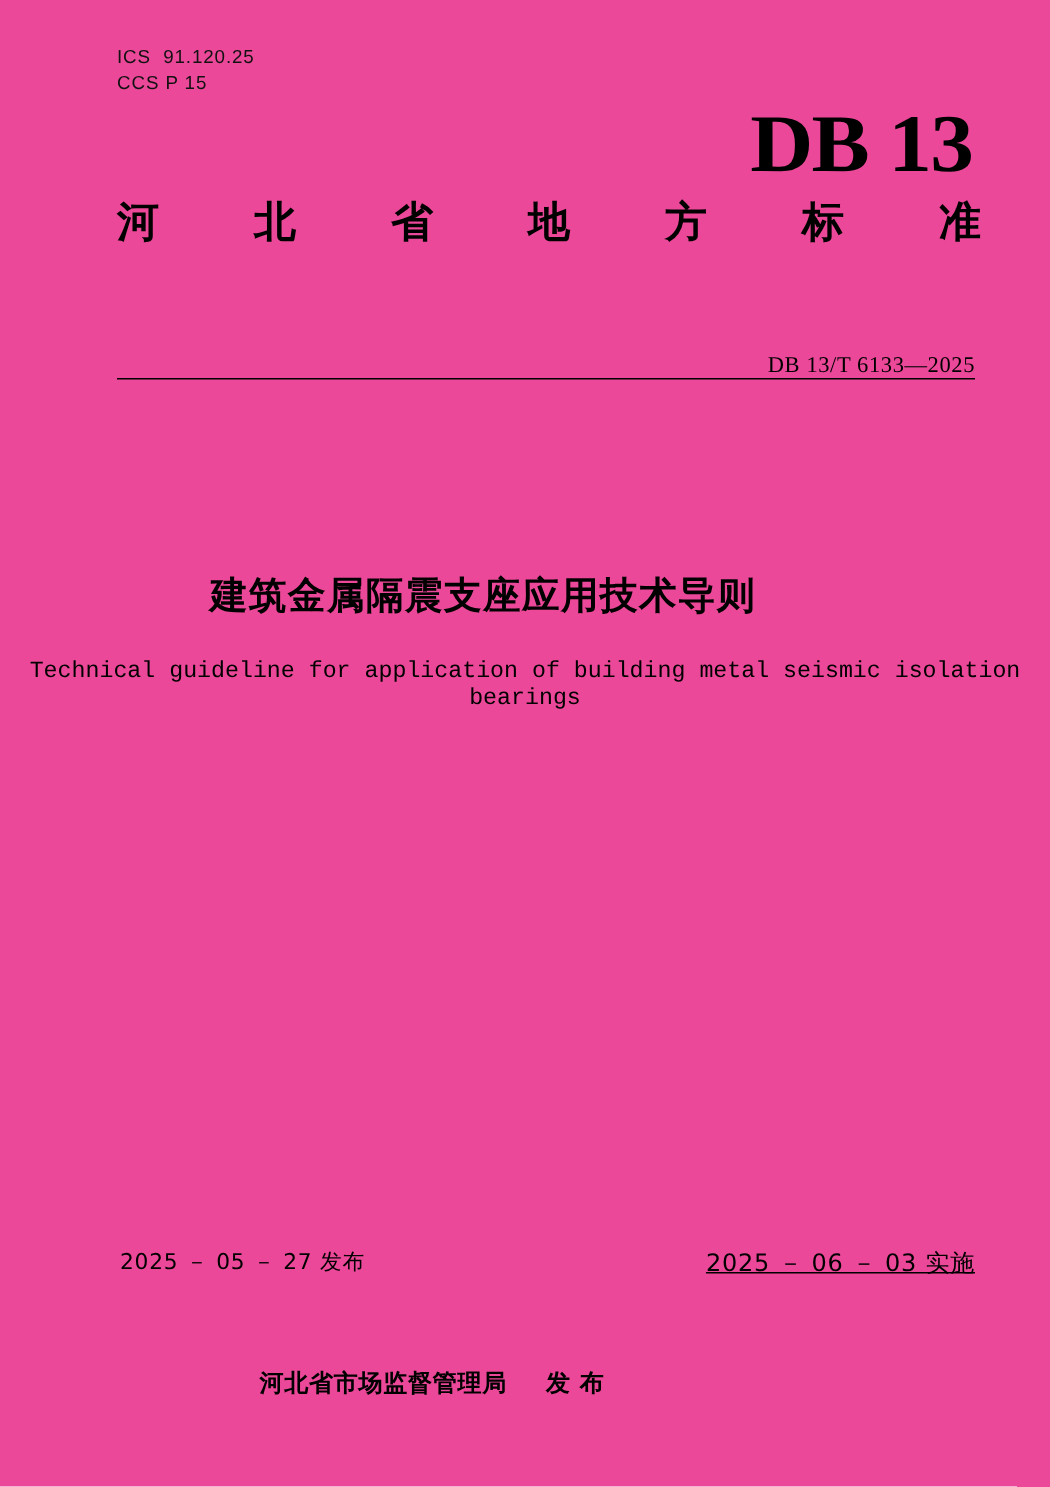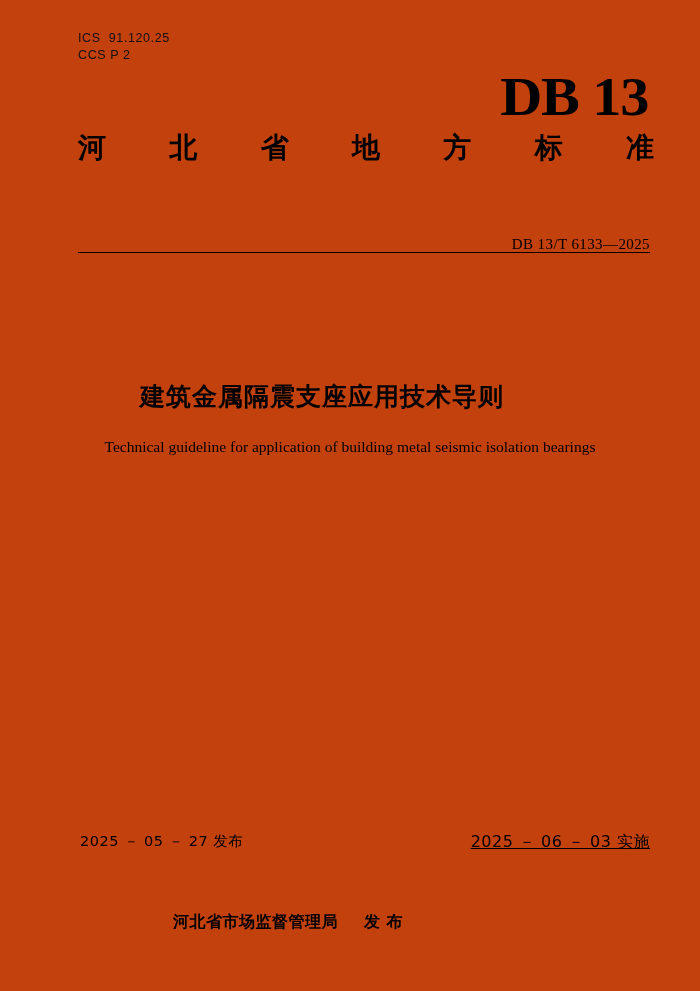--- a/index.html
+++ b/index.html
@@ -15,21 +15,21 @@
     color: #000000;
     overflow: hidden;
   }
 
   .page {
     position: absolute;
     left: 0;
     top: 0;
     width: 700px;
     height: 991px;
-    background: #c2410c;
+    background: #ec4899;
   }
 
   
   .codes {
     position: absolute;
     left: 78px;
     top: 30px;
     font-family: "Liberation Sans", sans-serif;
     font-size: 12.5px;
     line-height: 17px;
@@ -107,21 +107,21 @@
     font-size: 25px;
     letter-spacing: 1px;
     color: #000;
   }
   .doc-title-en {
     position: absolute;
     left: 0;
     top: 438px;
     width: 700px;
     text-align: center;
-    font-family: Liberation Serif, serif;
+    font-family: Liberation Mono, monospace;
     font-size: 15.5px;
     color: #000;
   }
 
   
   .date-issue {
     position: absolute;
     left: 80px;
     top: 832px;
     font-family: "DejaVu Sans", sans-serif;
@@ -158,21 +158,21 @@
     width: 26px;
   }
 </style>
 </head>
 <body>
 
 <div class="page">
 
   <div class="codes">
     <div class="code-line">ICS  91.120.25</div>
-    <div class="code-line">CCS P 2</div>
+    <div class="code-line">CCS P 15</div>
   </div>
 
   <div class="db-logo">DB 13</div>
 
   <div class="province-title">
     <span>河</span>
     <span>北</span>
     <span>省</span>
     <span>地</span>
     <span>方</span>

